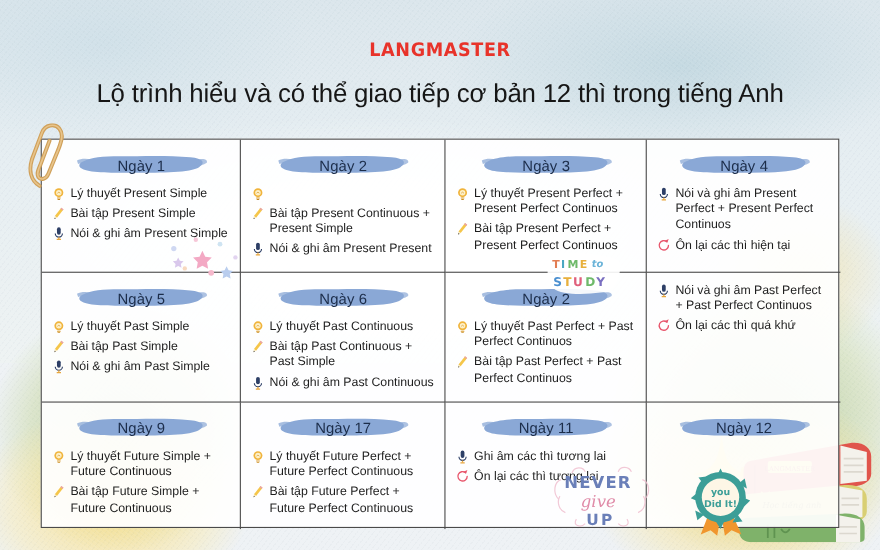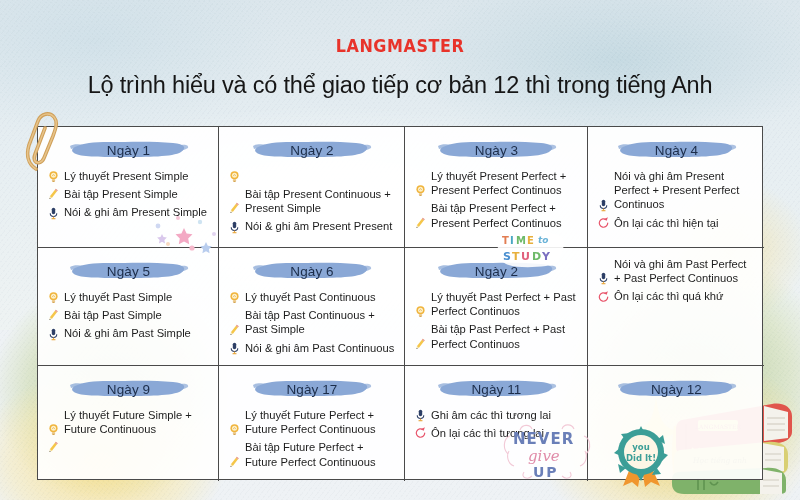--- a/index.html
+++ b/index.html
@@ -103,34 +103,34 @@
   .day-label {
     position: relative; z-index: 1;
     font-family: "Liberation Sans", sans-serif;
     font-size: 13.5px; font-weight: 400; color: #1c2d4a;
     letter-spacing: .1px;
   }
 
   
   ul.tasks { list-style: none; }
   ul.tasks li {
-    display: flex; align-items: flex-end; gap: 4px;
+    display: flex; align-items: flex-start; gap: 4px;
     margin-bottom: 4px;
     font-family: "Liberation Sans", sans-serif;
     font-size: 11.2px; line-height: 14.2px; color: #1d1d1d;
   }
   ul.tasks li .txt { flex: 1; }
   .ic { flex: 0 0 13px; width: 13px; height: 14px; margin-top: 0px; }
 
   
   .decor { position: absolute; z-index: 6; pointer-events: none; }
   #confetti { left: 148px; top: 212px; }
   #time-study { left: 496px; top: 228px; }
   #never-give-up { left: 500px; top: 420px; }
-  #you-did-it { left: 610px; top: 424px; }
+  #you-did-it { left: 624px; top: 424px; }
   #books { right: 0px; bottom: 2px; z-index: 3; }
   #sparkle-big { right: 118px; bottom: 28px; z-index: 3; }
 
   .sticker-txt {
     font-family: "DejaVu Sans", sans-serif;
     font-weight: 700;
   }
 </style>
 </head>
 <body>
@@ -446,20 +446,21 @@
           </svg>
           <span class="txt">Lý thuyết Future Simple + Future Continuous</span>
         </li>
         <li>
           <svg viewBox="0 0 16 16" class="ic">
             <path d="M10.8 1.6 l2.4 1.9 -7.3 9.3 -2.4 -1.9 z" fill="#f5c64a"></path>
             <path d="M10.8 1.6 l2.4 1.9 -1 1.3 -2.4 -1.9 z" fill="#e8a0b0"></path>
             <path d="M3.5 10.9 l2.4 1.9 -3 1.5 z" fill="#f6e6b8"></path>
             <path d="M2.9 14.3 l.6 -1.5 1.2 .9 z" fill="#3a3a3a"></path>
           </svg>
+          <span class="txt">Bài tập Future Simple + Future Continuous</span>
         </li>
       </ul>
     </div>
     <div class="cell">
       <div class="banner">
         <svg viewBox="0 0 120 19" class="brush">
           <path d="M6 7 C14 3 24 2 40 2 C60 2 84 1 104 3 C116 4 118 8 112 12 C104 17 78 17 54 17 C34 17 14 17 7 14 C2 12 2 9 6 7 Z" fill="#8aa8d6"></path>
           <path d="M1 6 C4 4 10 4 14 5 C10 7 6 8 2 9 Z" fill="#8aa8d6" opacity=".75"></path>
           <path d="M112 5 C116 4 120 5 119 8 C116 10 112 11 108 11 Z" fill="#8aa8d6" opacity=".7"></path>
         </svg>

